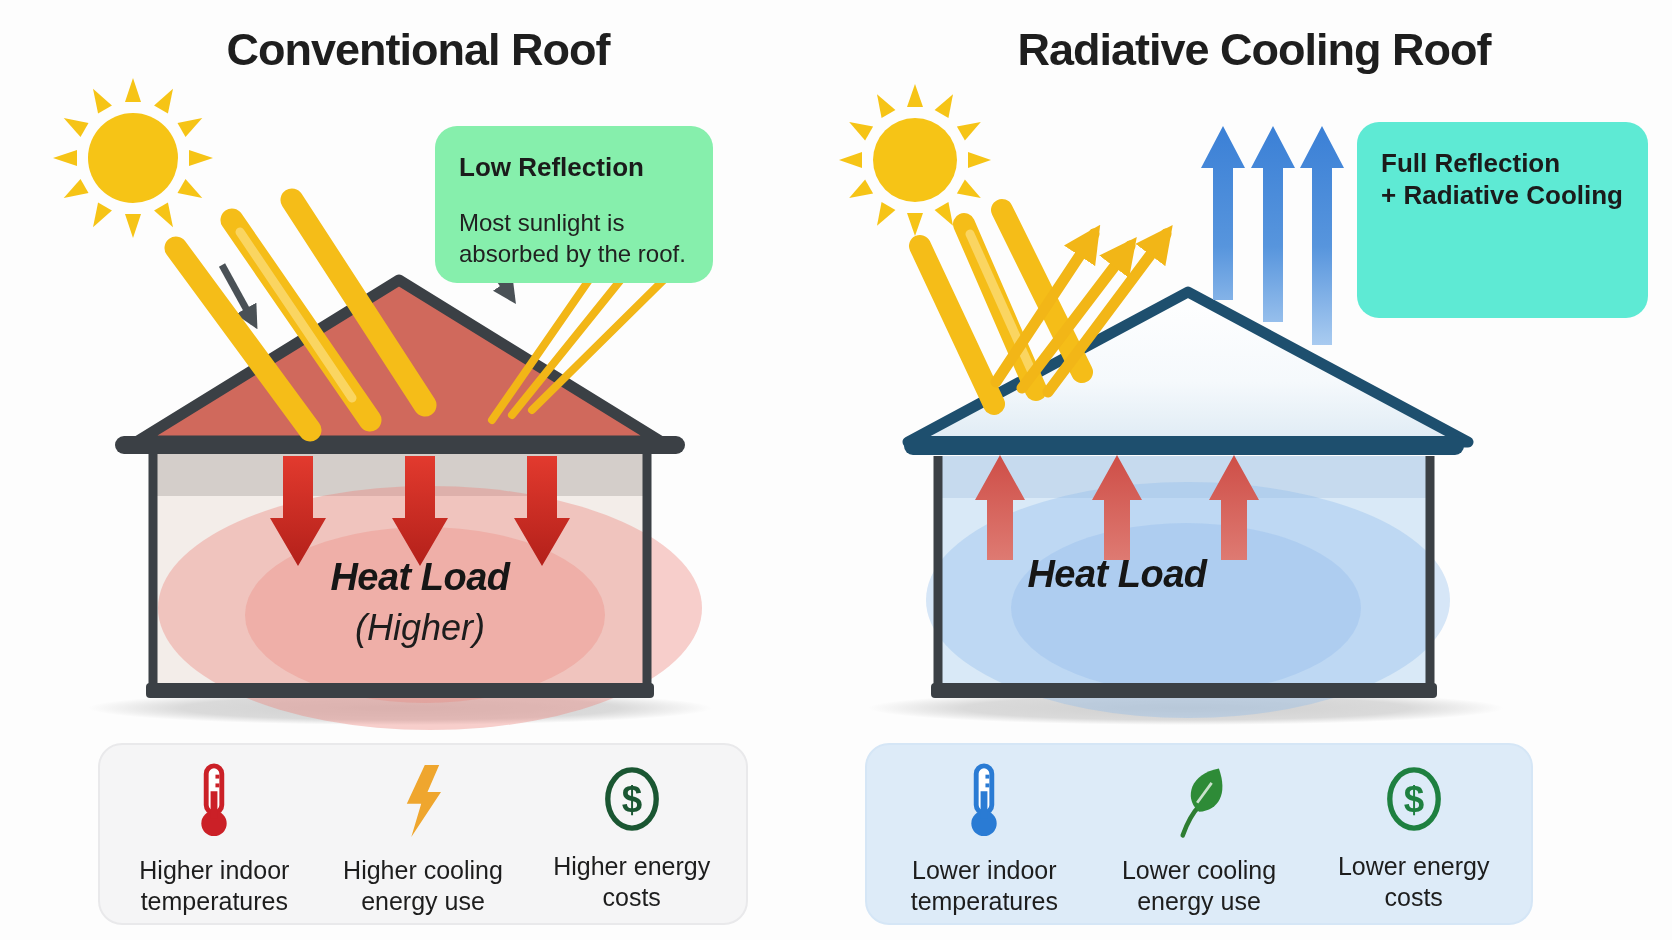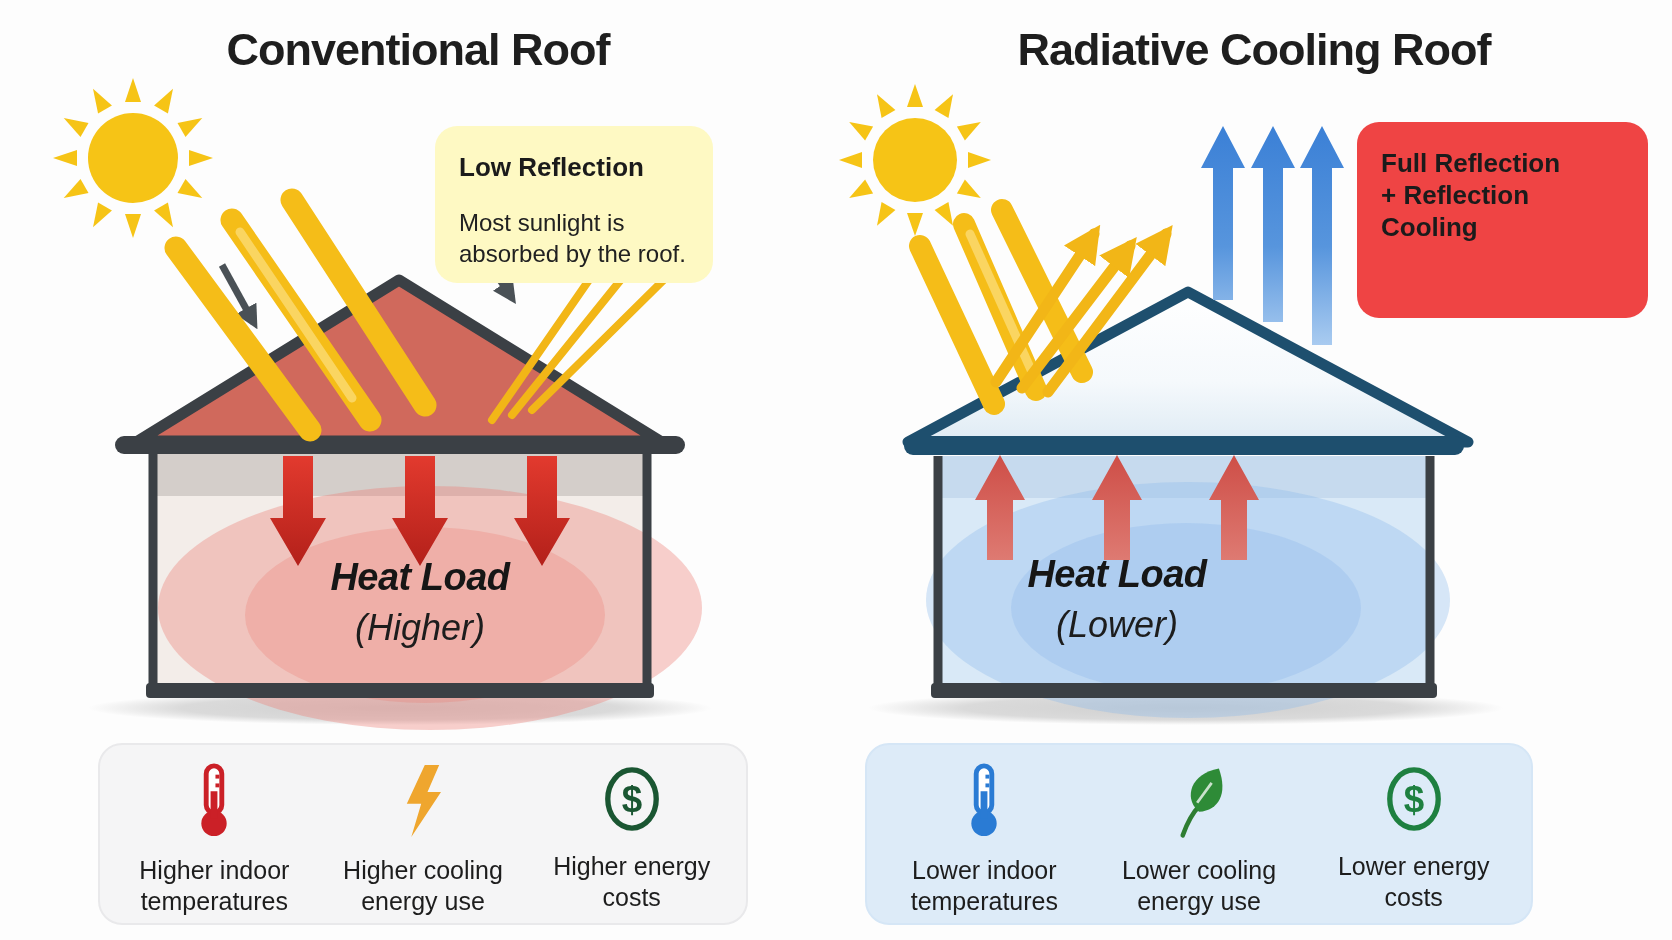--- a/index.html
+++ b/index.html
@@ -12,22 +12,22 @@
   #art-right{left:836px;}
   .panel-title{
     position:absolute;top:24px;width:836px;text-align:center;
     font-size:45px;font-weight:700;letter-spacing:-1px;color:#1e1e1e;margin:0;
   }
   #title-left{left:0;}
   #title-right{left:836px;}
   .callout{
     position:absolute;border-radius:22px;box-sizing:border-box;padding:25px 24px;
   }
-  .callout.gray{left:435px;top:126px;width:278px;height:157px;background:#fef9c3;}
-  .callout.blue{left:1357px;top:122px;width:291px;height:196px;background:#ef4444;}
+  .callout.gray{left:435px;top:126px;width:278px;height:157px;background:#86efac;}
+  .callout.blue{left:1357px;top:122px;width:291px;height:196px;background:#5eead4;}
   .callout-title{font-size:26px;font-weight:700;line-height:32px;color:#1b1b1b;}
   .callout-body{font-size:24px;line-height:31px;color:#212121;margin-top:24px;}
   .heatload{position:absolute;width:500px;text-align:center;font-style:italic;}
   #heatload-left{left:170px;top:556px;}
   #heatload-right{left:867px;top:553px;}
   .heatload-main{font-size:38px;font-weight:700;letter-spacing:-0.5px;color:#161616;}
   .heatload-sub{font-size:36px;color:#1d1d1d;margin-top:8px;}
   .benefits{
     position:absolute;top:743px;height:182px;border-radius:24px;box-sizing:border-box;
     display:flex;align-items:stretch;justify-content:space-between;padding:18px 10px 14px;
@@ -205,31 +205,30 @@
   <h1 id="title-left" class="panel-title">Conventional Roof</h1>
   <h1 id="title-right" class="panel-title">Radiative Cooling Roof</h1>
 
   <div class="callout gray">
     <div class="callout-title">Low Reflection</div>
     <div class="callout-body">Most sunlight is absorbed by the roof.</div>
   </div>
 
   <div class="callout blue">
     <div class="callout-title">Full Reflection</div>
-    <div class="callout-title">+ Reflection Cooling</div>
+    <div class="callout-title">+ Radiative Cooling</div>
   </div>
 
   <div id="heatload-left" class="heatload">
     <div class="heatload-main">Heat Load</div>
     <div class="heatload-sub">(Higher)</div>
   </div>
 
   <div id="heatload-right" class="heatload">
     <div class="heatload-main">Heat Load</div>
-    <div class="heatload-sub">(Lower)</div>
   </div>
 
   <div id="benefits-left" class="benefits">
     <div class="benefit">
       <div class="benefit-icon">
         <svg width="42" height="78" viewBox="0 0 40 80">
           <rect x="12" y="4" width="16" height="48" rx="8" fill="#ffffff" stroke="#cb2027" stroke-width="5"></rect>
           <circle cx="20" cy="63" r="13" fill="#cb2027"></circle>
           <rect x="16.5" y="30" width="7" height="28" fill="#cb2027"></rect>
           <rect x="21.5" y="13" width="4" height="4" fill="#cb2027"></rect>

